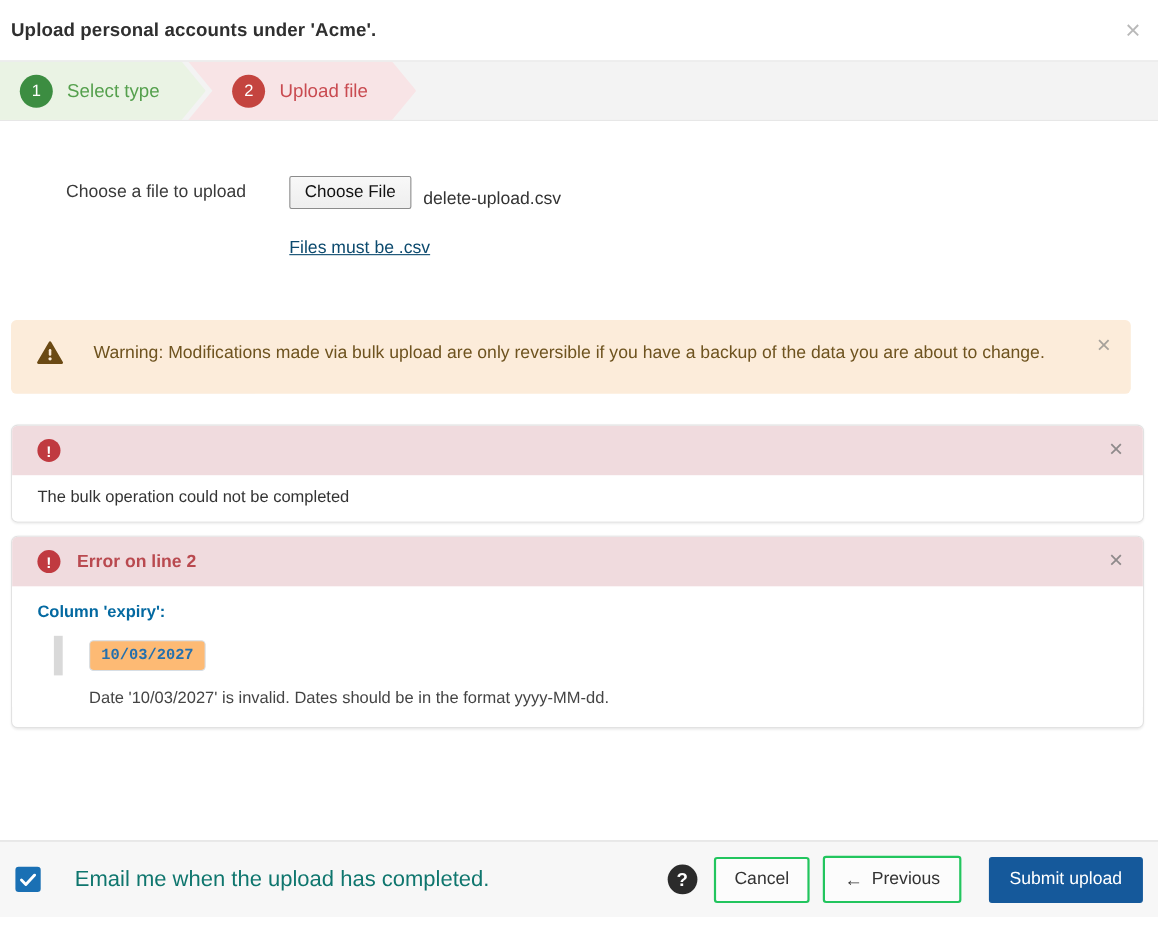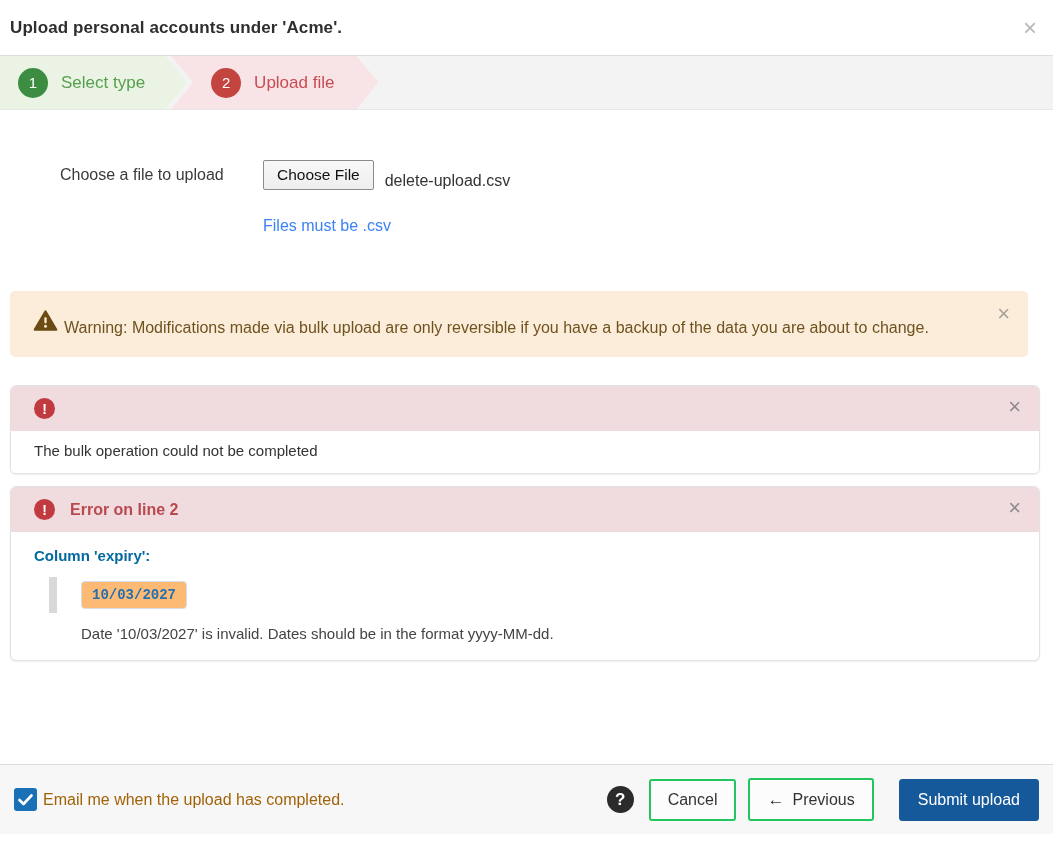--- a/index.html
+++ b/index.html
@@ -109,36 +109,36 @@
     background: linear-gradient(#f8f8f8, #eeeeee);
     border: 1px solid #8b8b8b;
     border-radius: 2px;
     padding: 5px 13px;
     cursor: pointer;
   }
   .file-name { font-size: 16px; color: #333; }
   .file-hint {
     margin: 27px 0 15px 263px;
     font-size: 16px;
-    color: #3b82f6;
+    color: #0c4a6e;
+    text-decoration: underline;
   }
 
   
   .warning-alert {
     position: relative;
     margin: 56px 25px 0 10px;
     background: #fcecda;
     border-radius: 5px;
     padding: 17px 60px 17px 23px;
     display: flex;
-    gap: 6px;
+    gap: 27px;
     color: #6e531f;
     font-size: 16px;
     line-height: 25px;
-    align-items: flex-end;
   }
   .warning-icon { flex: none; margin-top: 1px; }
   .alert-close {
     position: absolute;
     right: 18px;
     top: 12px;
     font-size: 22px;
     line-height: 1;
     color: #a7a29b;
     background: none;
@@ -223,21 +223,21 @@
   .checkbox {
     width: 23px;
     height: 23px;
     border-radius: 3px;
     background: #1a70b4;
     display: flex;
     align-items: center;
     justify-content: center;
     flex: none;
   }
-  .checkbox-label { margin-left: 6px; font-size: 16px; color: #a16207; }
+  .checkbox-label { margin-left: 31px; font-size: 20px; color: #0f766e; }
   .footer-actions {
     margin-left: auto;
     display: flex;
     align-items: center;
     gap: 12px;
   }
   .help-icon {
     width: 27px;
     height: 27px;
     border-radius: 50%;

